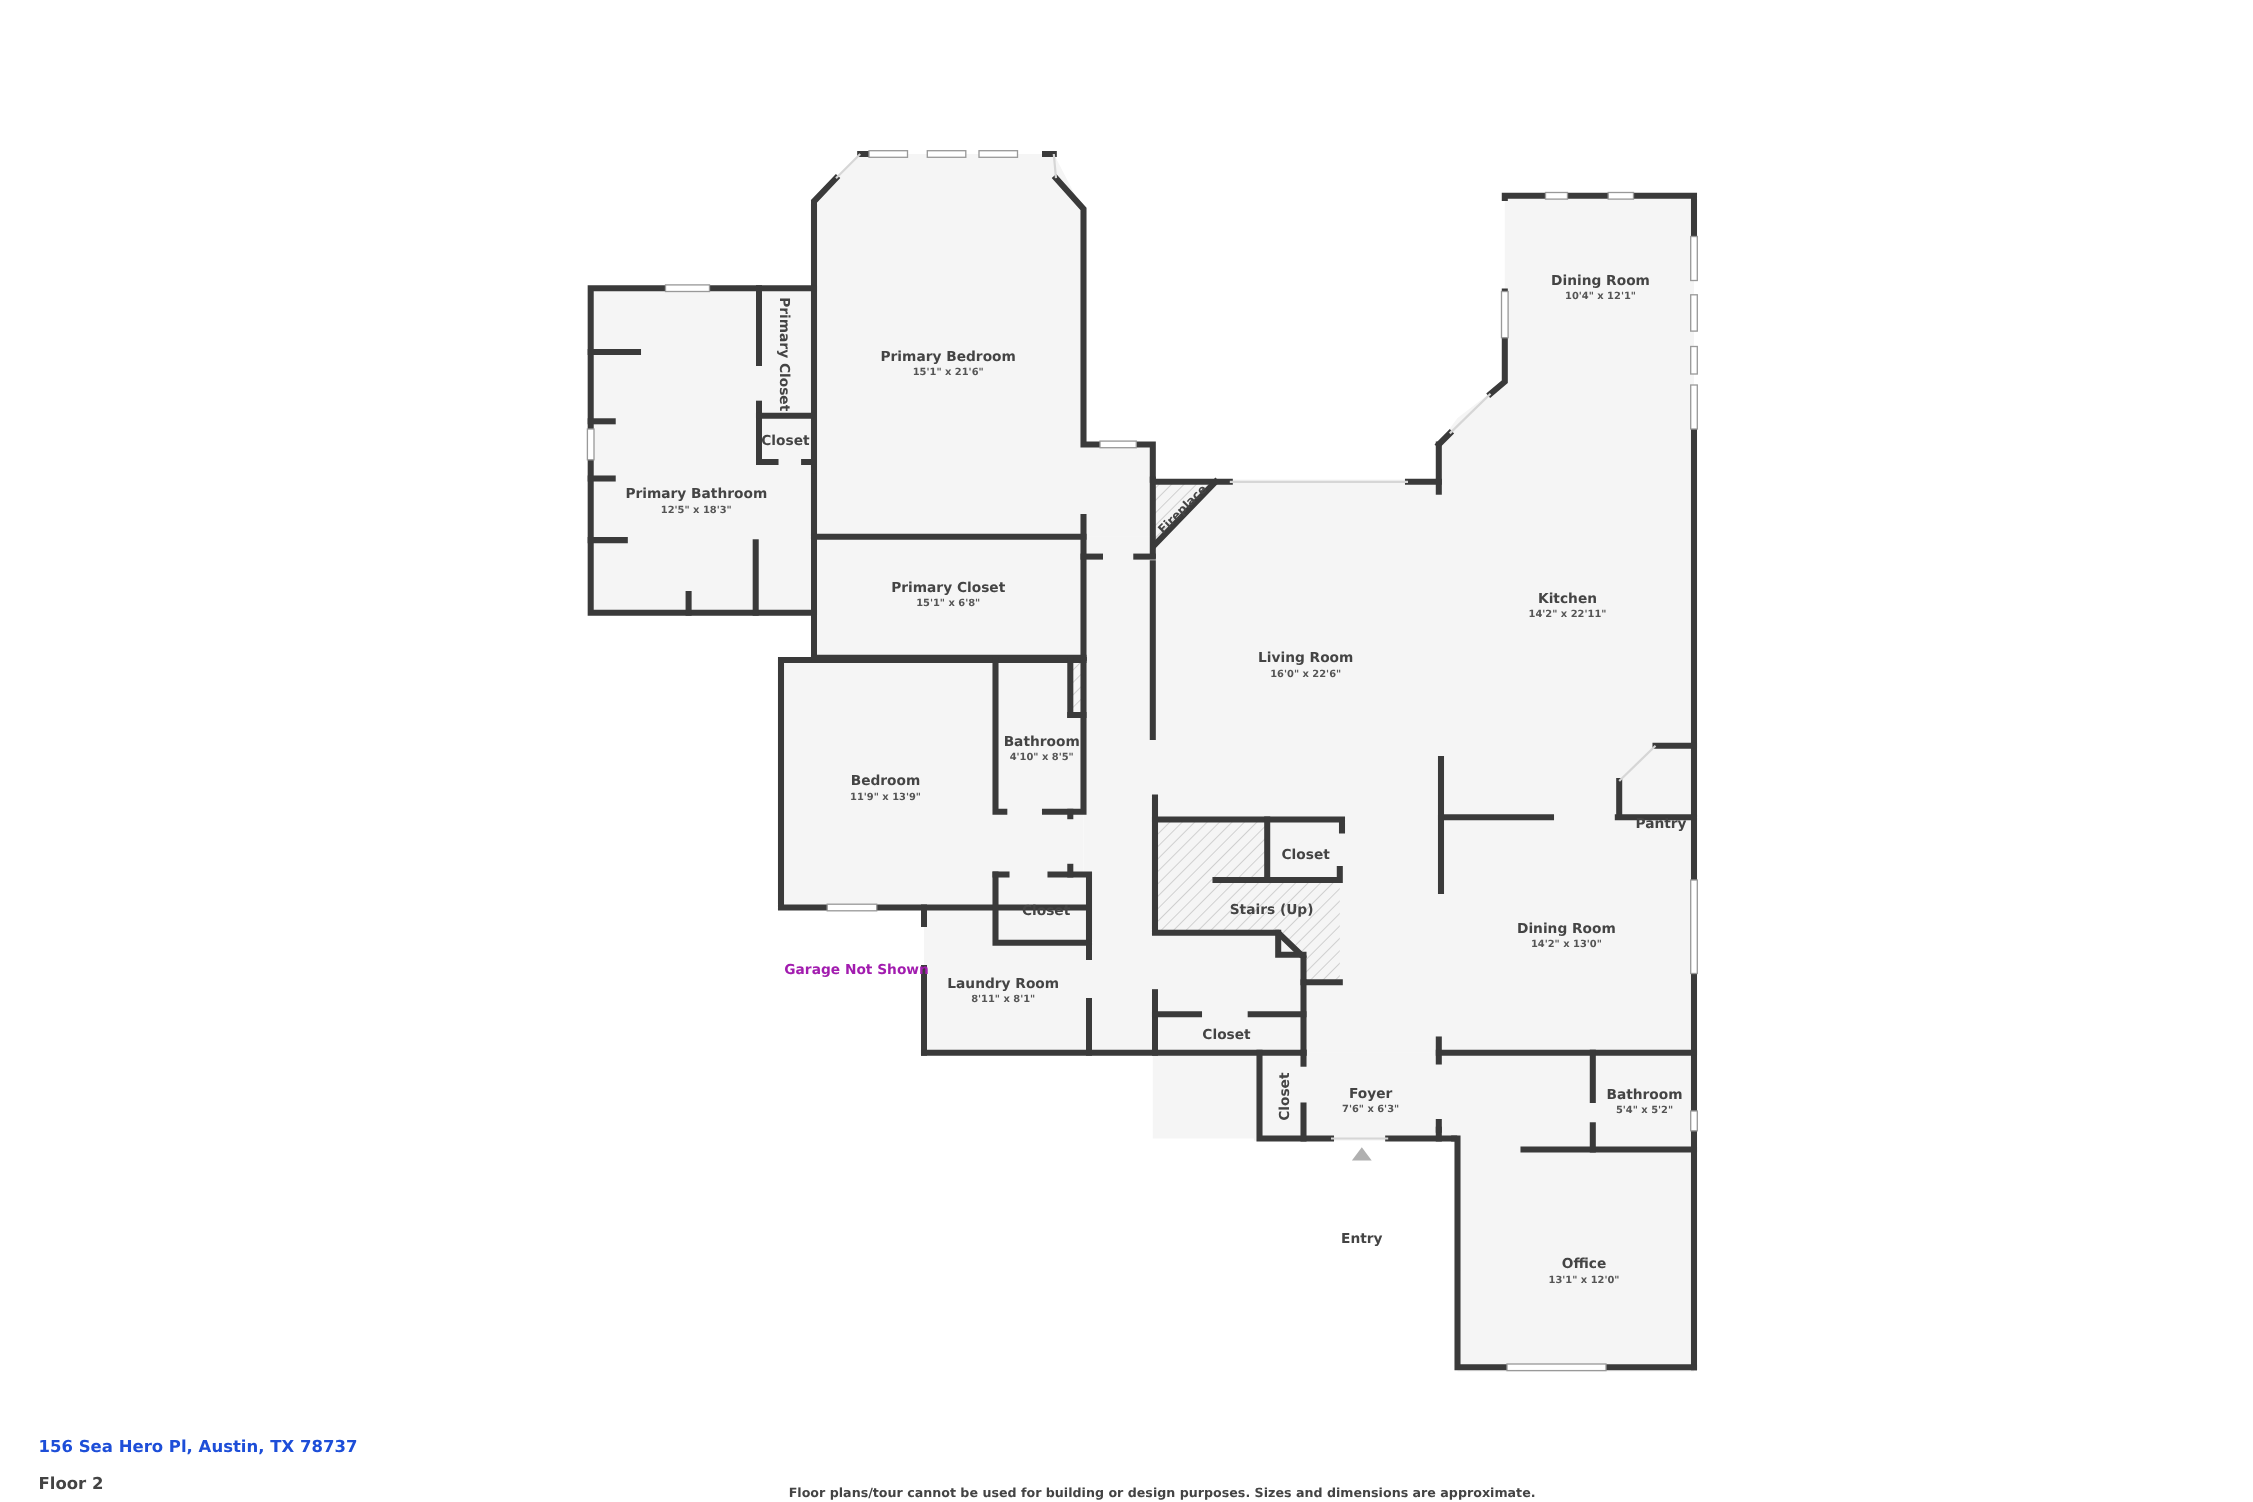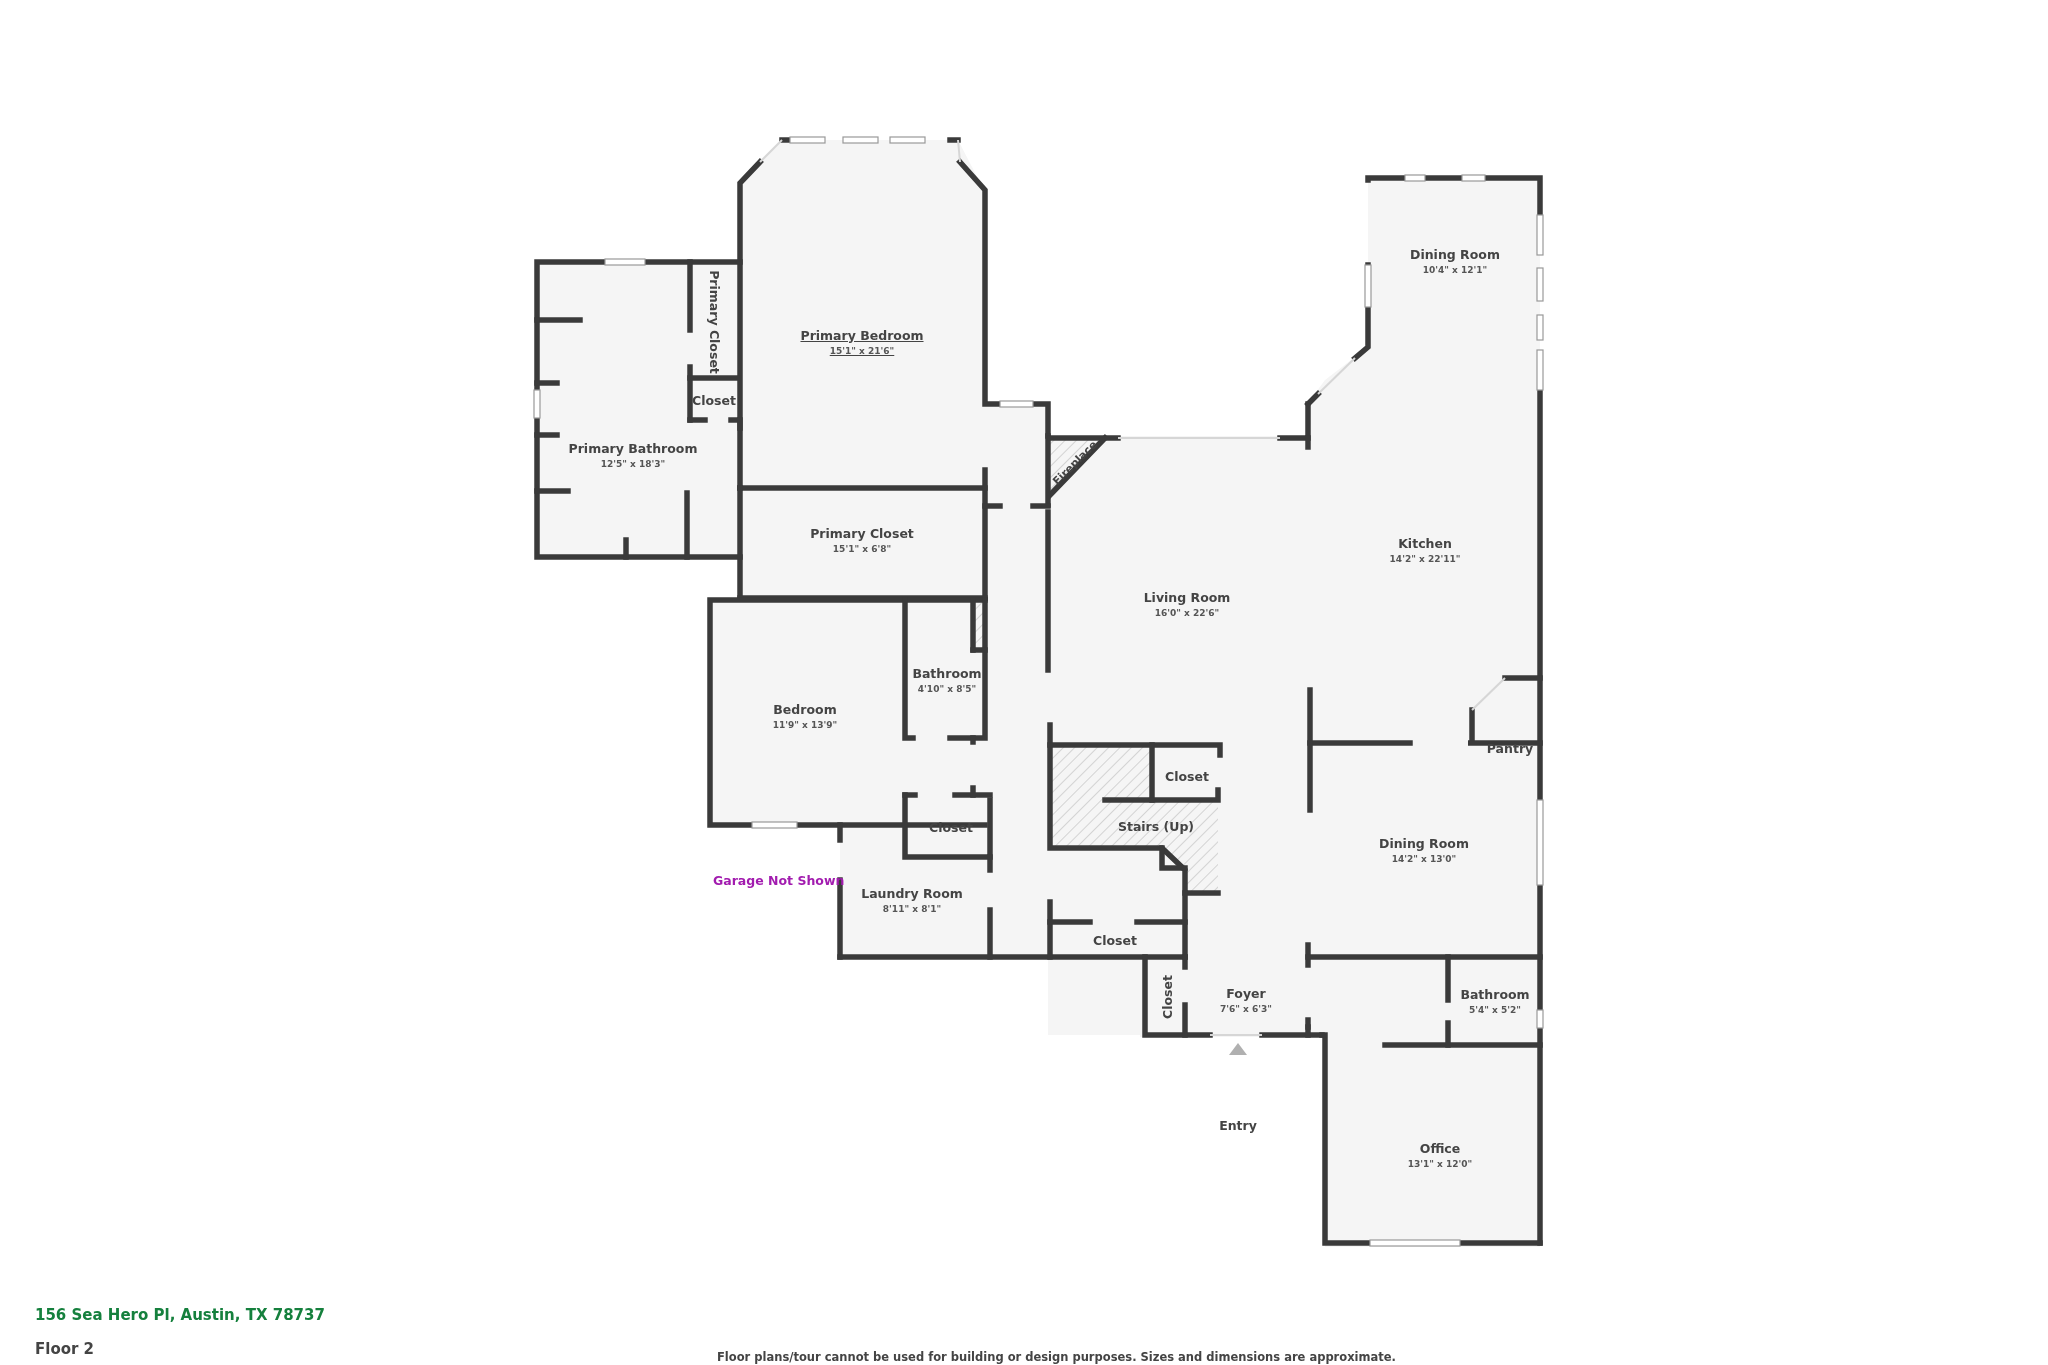--- a/index.html
+++ b/index.html
@@ -4,21 +4,21 @@
 <style>
   html, body { margin:0; padding:0; background:#ffffff; }
   body { width:2048px; height:1365px; position:relative; overflow:hidden; font-family:"DejaVu Sans", sans-serif; }
   #plan { position:absolute; left:0; top:0; width:2048px; height:1365px; }
   .room-label { position:absolute; text-align:center; transform:translate(-50%,-50%); color:#444; white-space:nowrap; }
   .room-name { font-size:12.5px; font-weight:bold; display:block; }
   .room-dim { font-size:9px; font-weight:bold; display:block; margin-top:3px; color:#555; }
   .rot { transform:translate(-50%,-50%) rotate(90deg); }
   .rot-neg { transform:translate(-50%,-50%) rotate(-90deg); }
   .rot-diag { transform:translate(-50%,-50%) rotate(-45deg); }
-  .footer-address { position:absolute; left:35px; top:1306px; font-size:15px; font-weight:bold; color:#15803d; }
+  .footer-address { position:absolute; left:35px; top:1306px; font-size:15px; font-weight:bold; color:#1d4ed8; }
   .footer-floor { position:absolute; left:35px; top:1340px; font-size:15px; font-weight:bold; color:#444; }
   .footer-note { position:absolute; left:717px; top:1350px; font-size:11.5px; font-weight:bold; color:#444; }
   .garage { position:absolute; left:713px; top:873px; font-size:12.5px; font-weight:bold; color:#a21caf; }
   .entry-label { position:absolute; left:1238px; top:1073px; transform:translateX(-50%); font-size:12.5px; font-weight:bold; color:#444;margin-top:45px; }
 </style>
 </head>
 <body>
 
 <svg id="plan" viewBox="0 0 2048 1365" xmlns="http://www.w3.org/2000/svg">
   <defs>
@@ -178,21 +178,21 @@
     <line x1="1318" y1="394" x2="1355" y2="358"></line>
     <line x1="1472" y1="710" x2="1505" y2="678"></line>
     <line x1="760" y1="162" x2="782" y2="140"></line>
     <line x1="960" y1="162" x2="958" y2="140"></line>
     <line x1="1210" y1="1035" x2="1262" y2="1035"></line>
   </g>
 
   <polygon points="1238,1043 1229,1055 1247,1055" fill="#b0b0b0"></polygon>
 </svg>
 
-<div class="room-label" style="left:862px; top:342px;text-decoration:underline;">
+<div class="room-label" style="left:862px; top:330px;">
   <span class="room-name">Primary Bedroom</span>
   <span class="room-dim">15'1" x 21'6"</span>
 </div>
 <div class="room-label" style="left:633px; top:455px;">
   <span class="room-name">Primary Bathroom</span>
   <span class="room-dim">12'5" x 18'3"</span>
 </div>
 <div class="room-label rot" style="left:714px; top:322px;">
   <span class="room-name">Primary Closet</span>
 </div>

